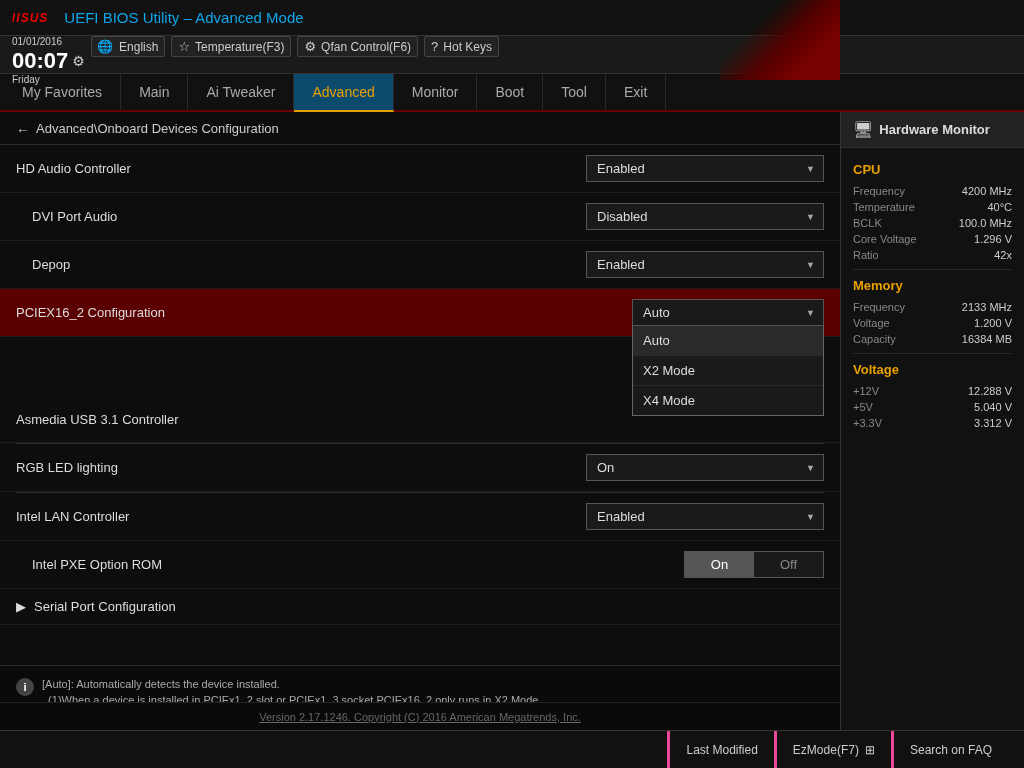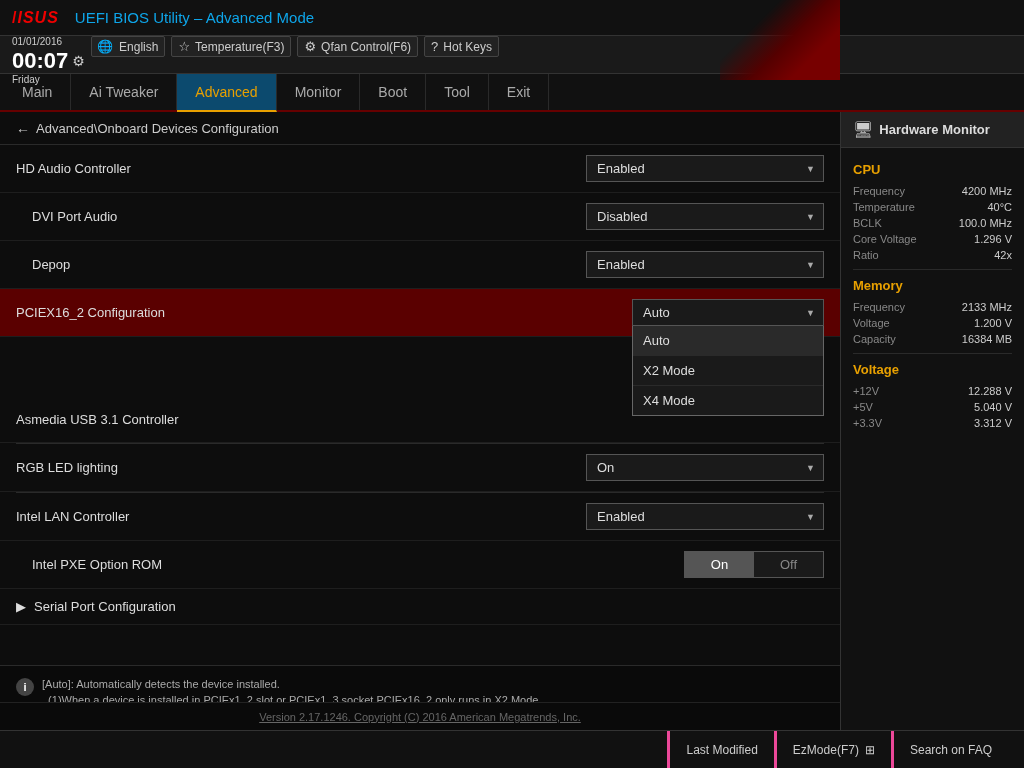--- a/index.html
+++ b/index.html
@@ -19,21 +19,21 @@
       height: 36px;
       display: flex;
       align-items: center;
       padding: 0 12px;
       gap: 16px;
       border-bottom: 1px solid #333;
     }
     .asus-logo {
       color: #fff;
       font-weight: bold;
-      font-size: 16px;
+      font-size: 12px;
       letter-spacing: 1px;
     }
     .header-title {
       color: #0ea5e9;
       font-size: 15px;
     }
 
     
     .info-bar {
       background: #1a1a1a;
@@ -390,20 +390,21 @@
     <span class="icon">⚙</span>
     <span>Qfan Control(F6)</span>
   </div>
   <div class="info-btn">
     <span class="icon">?</span>
     <span>Hot Keys</span>
   </div>
 </div>
 
 <div class="nav-tabs">
+  <div class="nav-tab">My Favorites</div>
   <div class="nav-tab">Main</div>
   <div class="nav-tab">Ai Tweaker</div>
   <div class="nav-tab active">Advanced</div>
   <div class="nav-tab">Monitor</div>
   <div class="nav-tab">Boot</div>
   <div class="nav-tab">Tool</div>
   <div class="nav-tab">Exit</div>
 </div>
 
 <div class="main-area">

